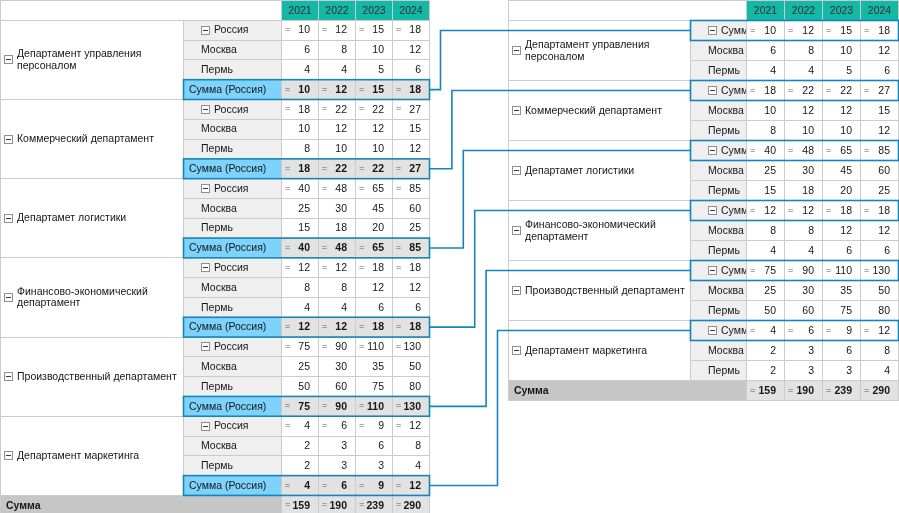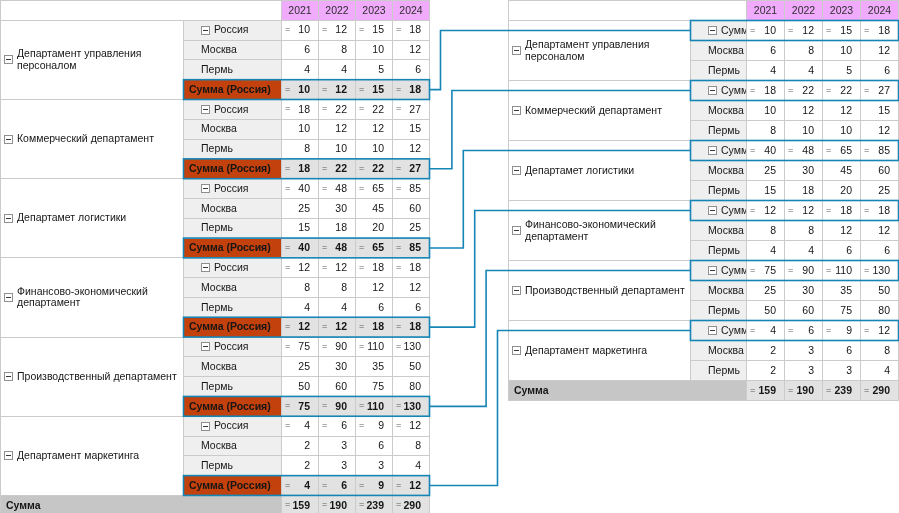--- a/index.html
+++ b/index.html
@@ -8,29 +8,29 @@
 .wrap{position:absolute;top:0}
 #lwrap{left:0;width:430px}
 #rwrap{left:508px;width:391px}
 table{border-collapse:collapse;table-layout:fixed;width:100%}
 td{border:1px solid #cbcbcb;padding:0;font-size:10.5px;color:#161616;vertical-align:middle;overflow:hidden}
 #left-table td{height:19.8px}
 #right-table td{height:20px}
 table tr.head td{height:17px}
 .ci{display:flex;align-items:center;line-height:1.1}
 .corner{background:#fff}
-.yh{background:#f0abfc;color:#2e2e2e}
+.yh{background:#14b8a6;color:#2e2e2e}
 .yh .ci{justify-content:center}
 .dept{background:#fff}
 .dept .ci{padding:1px 2px 1px 3px;gap:4px}
 .dept .txt{white-space:normal}
 .lbl{background:#efefef}
 .lbl .ci{padding-left:17px;gap:4px}
 .city .ci{padding-left:17px}
-.sumlbl{background:#c2410c;font-weight:700}
+.sumlbl{background:#7dd3fc;font-weight:400}
 .sumlbl .ci{padding-left:5px}
 .v{background:#fff}
 .v .ci{padding:0 8px 0 3px;justify-content:flex-end}
 .v .eq{margin-right:auto}
 .sumv{background:#e2e2e2;font-weight:700}
 .fv{background:#e2e2e2;font-weight:700}
 .flbl{background:#c6c6c6;font-weight:700}
 .flbl .ci{padding-left:5px}
 .eq{color:#5a5a5a;font-size:9px;font-weight:400}
 .exp{flex:none;width:9px;height:9px;border:1px solid #8f8f8f;background:#fff;position:relative}

